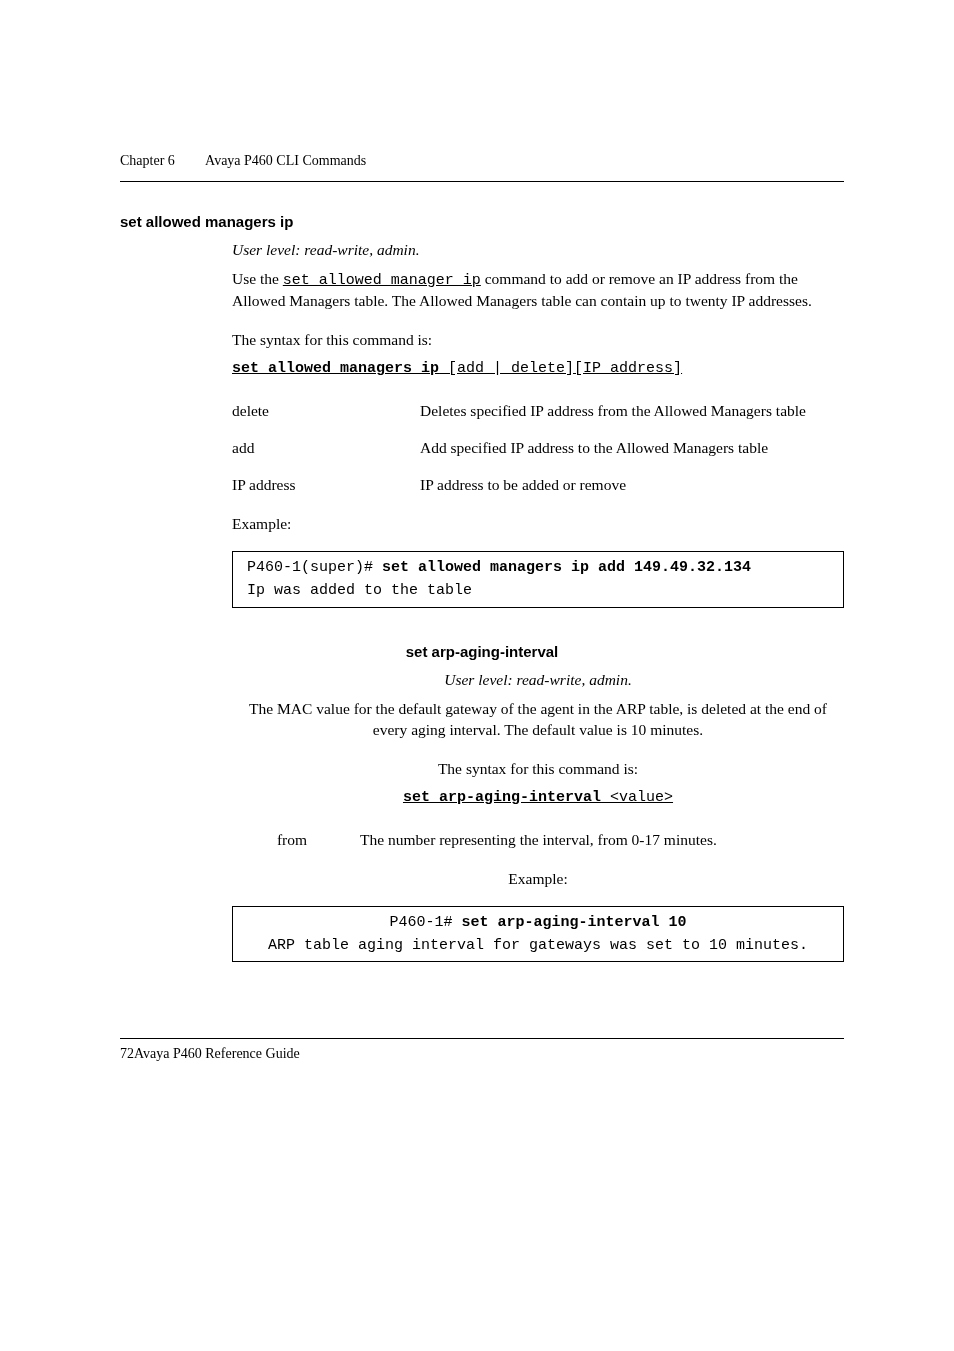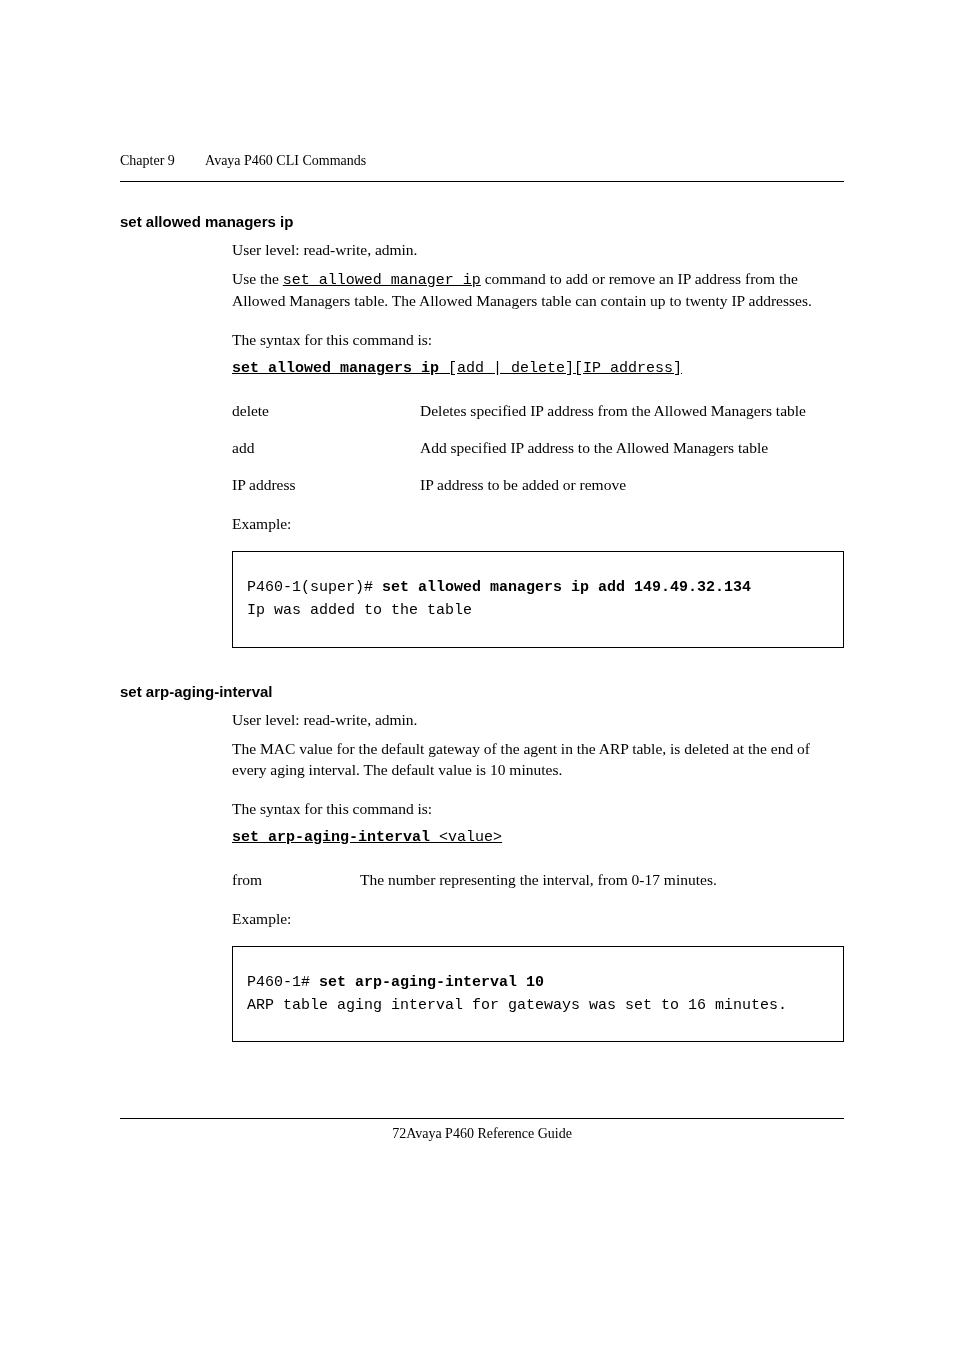--- a/index.html
+++ b/index.html
@@ -33,20 +33,21 @@
   .section-title {
     font-family: "Helvetica Neue", Helvetica, Arial, sans-serif;
     font-weight: bold;
     font-size: 15px;
     margin: 0 0 8px 0;
   }
   .indent {
     margin-left: 112px;
   }
   .em {
+    font-style: italic;
   }
   .para {
     margin: 0 0 8px 0;
   }
   .block-gap { margin-top: 18px; }
   .mono {
     font-family: "Courier New", Courier, monospace;
     font-size: 15px;
     text-decoration: underline;
   }
@@ -63,47 +64,48 @@
   table.args td.k {
     width: 180px;
     padding-right: 8px;
   }
   .example-label {
     margin: 10px 0 16px 0;
     font-family: Liberation Serif, serif;
   }
   .code-box {
     border: 1px solid #000;
-    padding: 24px 14px;
+    padding: 4px 14px;
     margin: 0 0 4px 0;
     font-family: "Courier New", Courier, monospace;
     font-size: 15px;
     line-height: 1.55;
     white-space: pre-wrap;
   }
   .section-block + .section-block {
     margin-top: 34px;
+    text-align: center;
   }
   .footer {
     margin-top: 76px;
     border-top: 1px solid #000;
     padding-top: 6px;
     display: flex;
-    justify-content: center;
+    justify-content: flex-start;
     font-size: 14px;
     font-family: "Palatino Linotype", Palatino, Georgia, serif;
   }
 </style>
 </head>
 <body>
 
 <div class="page">
 
   <div class="running-head">
-    <span class="chap">Chapter 9</span>
+    <span class="chap">Chapter 6</span>
     <span class="sep"></span>
     <span>Avaya P460 CLI Commands</span>
   </div>
 
   <div class="section-block">
     <h3 class="section-title">set allowed managers ip</h3>
 
     <div class="indent">
       <p class="para em">User level: read-write, admin.</p>
 
@@ -163,21 +165,21 @@
           <td>The number representing the interval, from 0-17 minutes.</td>
         </tr>
       </tbody>
         </table>
     </div>
 
     <p class="para example-label" style="margin-left:112px;">Example:</p>
 
     <div class="indent">
       <div class="code-box"><span>P460-1# </span><span class="bold">set arp-aging-interval 10</span>
-<span>ARP table aging interval for gateways was set to 16 minutes.</span></div>
+<span>ARP table aging interval for gateways was set to 10 minutes.</span></div>
     </div>
   </div>
 
   <div class="footer">
     <span>72</span>
     <span>Avaya P460 Reference Guide</span>
   </div>
 
 </div>
 

